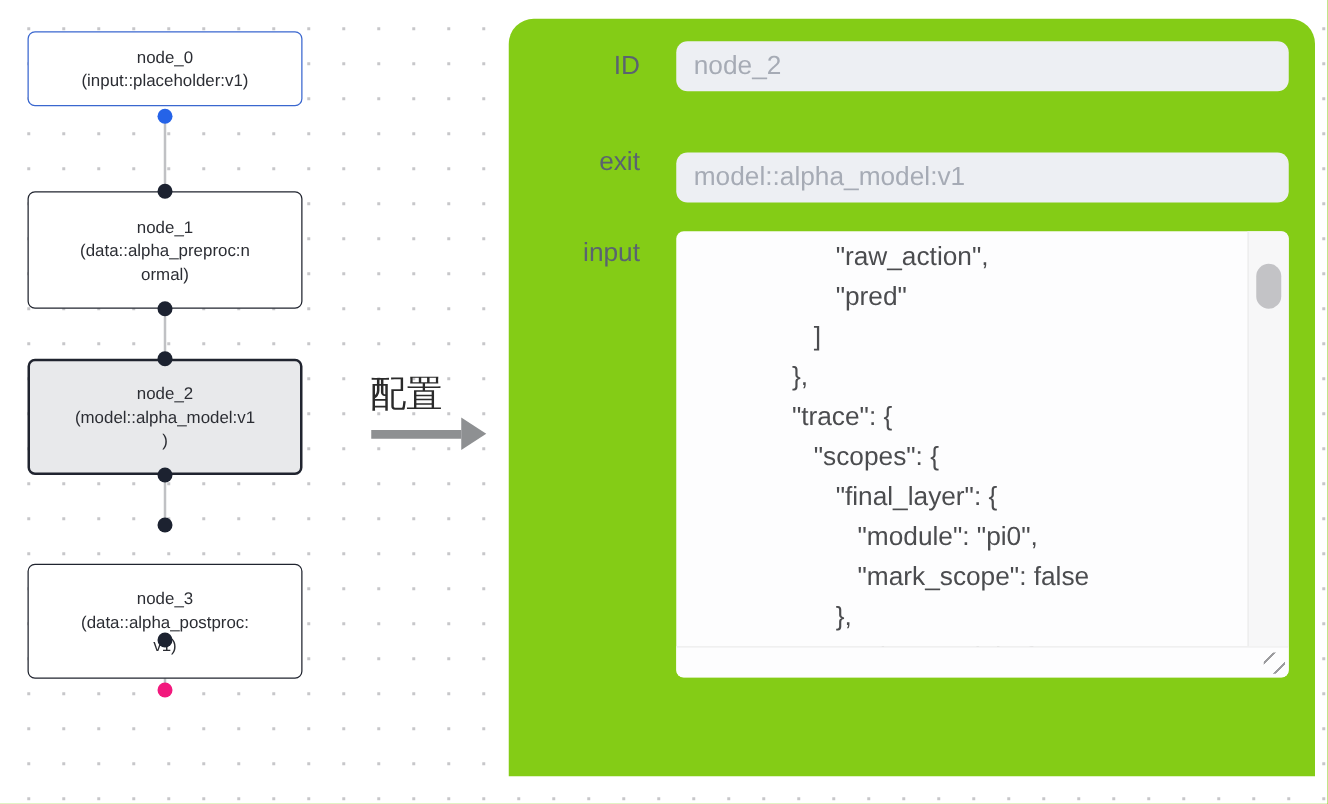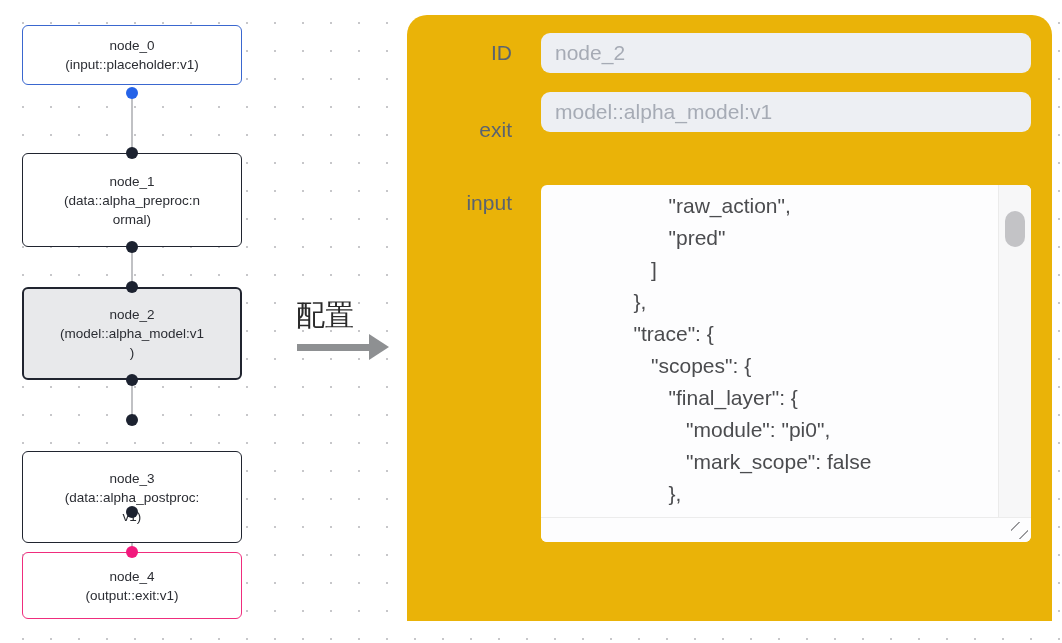--- a/index.html
+++ b/index.html
@@ -61,37 +61,37 @@
   .arrow-head {
     position:absolute; left:369px; top:334px; width:0; height:0;
     border-left:20px solid #8e9092;
     border-top:13.5px solid transparent;
     border-bottom:13.5px solid transparent; z-index:2;
   }
 
   
   .panel {
     position:absolute; left:407px; top:15px; width:645px; height:606px;
-    background:#eab308; border-radius:20px 20px 0 0; z-index:4;text-decoration:underline;
+    background:#84cc16; border-radius:20px 20px 0 0; z-index:4;text-decoration:underline;
   }
   .field-label {
     position:absolute; left:20px; width:85px;
     text-align:right; font-size:21px; color:#5a6370;
   }
   .lbl-id     { top:18px;  height:40px; line-height:40px; }
   .lbl-type   { top:95px;  height:40px; line-height:40px; }
   .lbl-config { top:176px; }
   .field-input {
     position:absolute; left:134px; width:490px; height:40px;
     background:#edeff3; border:none; border-radius:9px;
     padding:0 14px; font-family:"Liberation Sans", sans-serif;
     font-size:21px; color:#a6abb5; outline:none;
   }
   .inp-id   { top:18px; }
-  .inp-type { top:77px; }
+  .inp-type { top:107px; }
 
   .textarea-box {
     position:absolute; left:134px; top:170px; width:490px; height:357px;
     background:#fdfdfe; border-radius:6px; overflow:hidden;
   }
   .config-pre {
     position:absolute; inset:0;
     padding:5px 50px 0 40px;
     font-family:"Liberation Sans", sans-serif;
     font-size:21px; line-height:32px; color:#4b4c4f;
@@ -144,24 +144,20 @@
   </div>
   <div class="node n2">
     <div class="node-text">node_2
 (model::alpha_model:v1
 )</div>
   </div>
   <div class="node n3">
     <div class="node-text">node_3
 (data::alpha_postproc:
 v1)</div>
-  </div>
-  <div class="node n4">
-    <div class="node-text">node_4
-(output::exit:v1)</div>
   </div>
 
   <span class="port port-blue p0b"></span>
   <span class="port port-dark p1t"></span>
   <span class="port port-dark p1b"></span>
   <span class="port port-dark p2t"></span>
   <span class="port port-dark p2b"></span>
   <span class="port port-dark p3t"></span>
   <span class="port port-dark p3b"></span>
   <span class="port port-pink p4t"></span>

